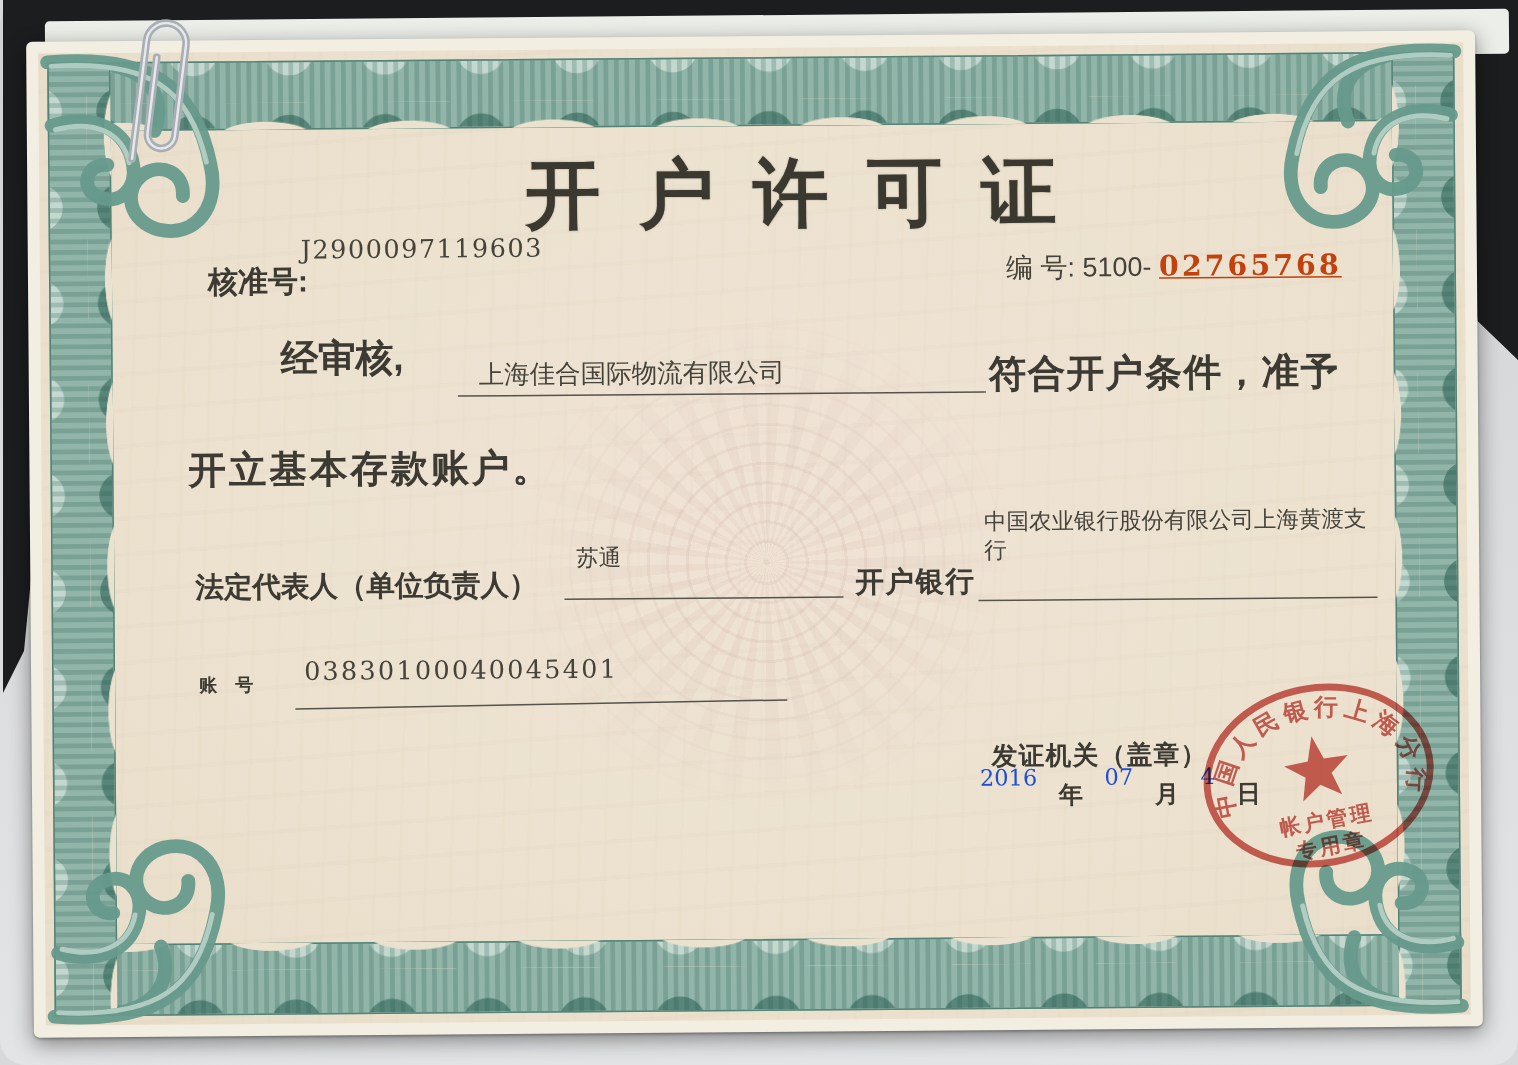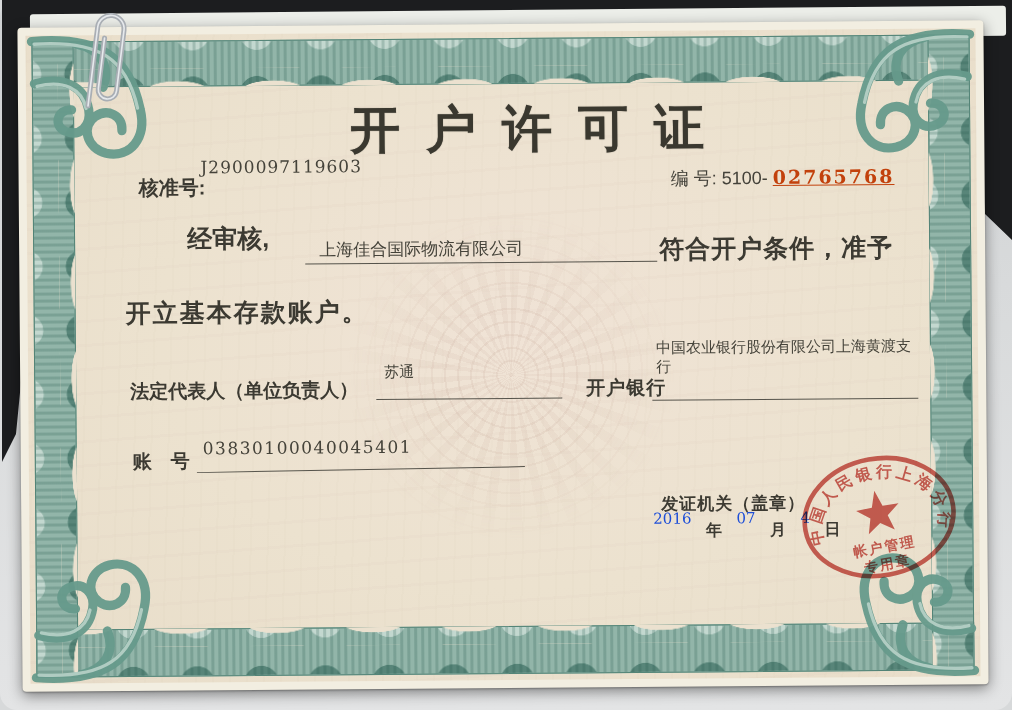--- a/index.html
+++ b/index.html
@@ -81,24 +81,24 @@
   .serial { left:652px; top:144px; font-size:18px; color:#44423a; }
   .serial .num { font-family:"DejaVu Serif","Liberation Serif",serif; font-size:19px; letter-spacing:2px; font-weight:700; }
 
   .audited-label { left:168px; top:196px; font-size:25px; }
   .company-name  { left:300px; top:213px; font-size:17px; }
   .qualify-text  { left:640px; top:210px; font-size:25px; letter-spacing:1px; }
   .account-type  { left:106px; top:270px; font-size:25px; letter-spacing:2px; }
 
   .rep-label   { left:110px; top:352px; font-size:19px; }
   .rep-value   { left:364px; top:338px; font-size:15px; }
-  .bank-label  { left:550px; top:352px; font-size:19px; letter-spacing:1px;margin-left:16px; }
+  .bank-label  { left:550px; top:352px; font-size:19px; letter-spacing:1px; }
   .bank-value  { left:636px; top:316px; width:268px; font-size:15px; line-height:19px; }
 
-  .acct-label  { left:112px; top:422px; font-size:19px; }
+  .acct-label  { left:112px; top:422px; font-size:12px; }
   .acct-value  { left:182px; top:412px; font-size:17px; letter-spacing:1.5px; }
 
   .underline { position:absolute; height:0; border-bottom:1.6px solid #55534b; }
   .u-company { left:286px; top:238px; width:352px; }
   .u-rep     { left:356px; top:374px; width:186px; }
   .u-bank    { left:632px; top:377px; width:266px; }
   .u-acct    { left:176px; top:444px; width:328px; transform:rotate(-0.6deg); }
 
   .issuer-label { left:640px; top:470px; font-size:17px; letter-spacing:1px; }
   .date-row { left:632px; top:492px; font-size:16px; color:#3c3a32; white-space:nowrap; }

